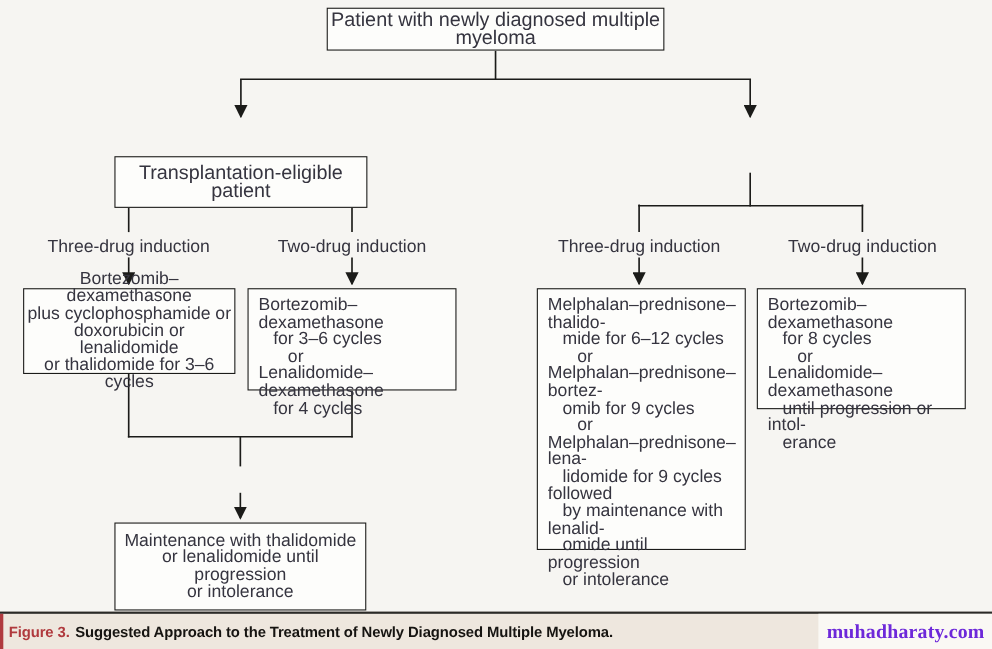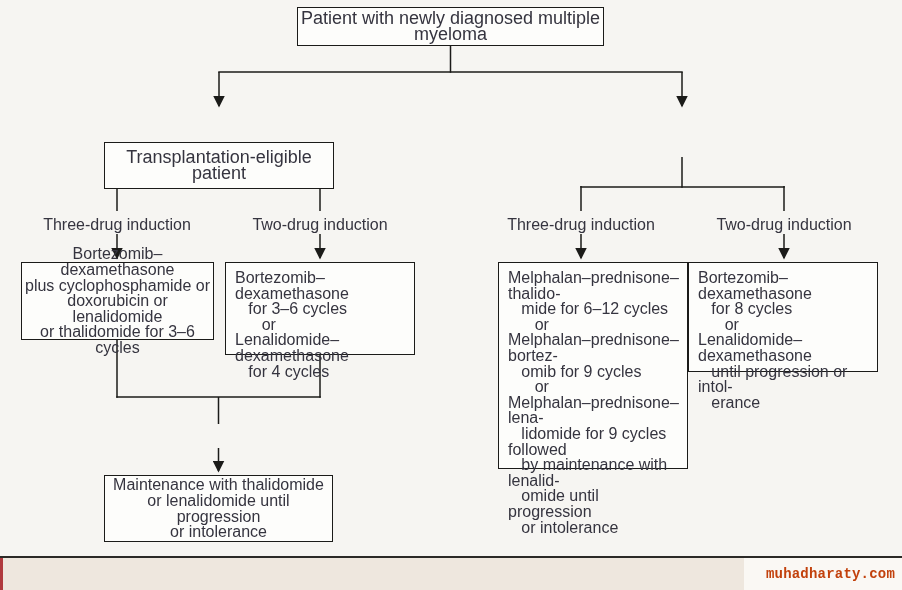--- a/index.html
+++ b/index.html
@@ -40,22 +40,22 @@
     font-size:13.5px;font-weight:bold;letter-spacing:-0.1px;
     color:#161411;
   }
   .figure-label{color:var(--red,#b03a3e);margin-right:5px;}
   .watermark-patch{
     position:absolute;right:0;top:0;bottom:0;width:158px;
     background:#faf8f4;display:flex;align-items:center;justify-content:flex-end;
     padding-right:7px;box-sizing:border-box;
   }
   .watermark-text{
-    font-family:Liberation Mono, monospace;font-weight:bold;
-    font-size:14px;color:#c2410c;letter-spacing:0.2px;
+    font-family:Liberation Serif, serif;font-weight:bold;
+    font-size:18px;color:#6d28d9;letter-spacing:0.2px;
   }
 </style>
 </head>
 <body>
 
 <div class="stage">
 
   <svg class="connector-svg" viewBox="0 0 902 590" xmlns="http://www.w3.org/2000/svg">
     <defs>
       <marker id="arrow" markerUnits="userSpaceOnUse" markerWidth="12" markerHeight="12" viewBox="0 0 8 8" refX="7" refY="4" orient="auto">
@@ -111,21 +111,21 @@
   </div>
 
   <div class="node leftalign" style="left:225px;top:262px;width:190px;height:93px;">
     <span class="txt">Bortezomib–dexamethasone
    for 3–6 cycles
       or
 Lenalidomide–dexamethasone
    for 4 cycles</span>
   </div>
 
-  <div class="node leftalign" style="left:498px;top:262px;width:190px;height:207px;">
+  <div class="node leftalign" style="left:488px;top:262px;width:190px;height:238px;">
     <span class="txt">Melphalan–prednisone–thalido-
    mide for 6–12 cycles
       or
 Melphalan–prednisone–bortez-
    omib for 9 cycles
       or
 Melphalan–prednisone–lena-
    lidomide for 9 cycles followed
    by maintenance with lenalid-
    omide until progression
@@ -135,26 +135,30 @@
   <div class="node leftalign" style="left:688px;top:262px;width:190px;height:110px;">
     <span class="txt">Bortezomib–dexamethasone
    for 8 cycles
       or
 Lenalidomide–dexamethasone
    until progression or intol-
    erance</span>
   </div>
 
 
-  <div class="node center" style="left:104px;top:475px;width:229px;height:67px;">
+  <div class="node center" style="left:104px;top:475px;width:229px;height:80px;">
     <span class="txt">Maintenance with thalidomide
 or lenalidomide until progression
 or intolerance</span>
   </div>
 
   <div class="caption-band">
     <div class="caption-redbar"></div>
+    <div class="caption-text">
+      <span class="figure-label">Figure 3.</span>
+      <span>Suggested Approach to the Treatment of Newly Diagnosed Multiple Myeloma.</span>
+    </div>
     <div class="watermark-patch">
       <span class="watermark-text">muhadharaty.com</span>
     </div>
   </div>
 
 </div>
 
 </body></html>

